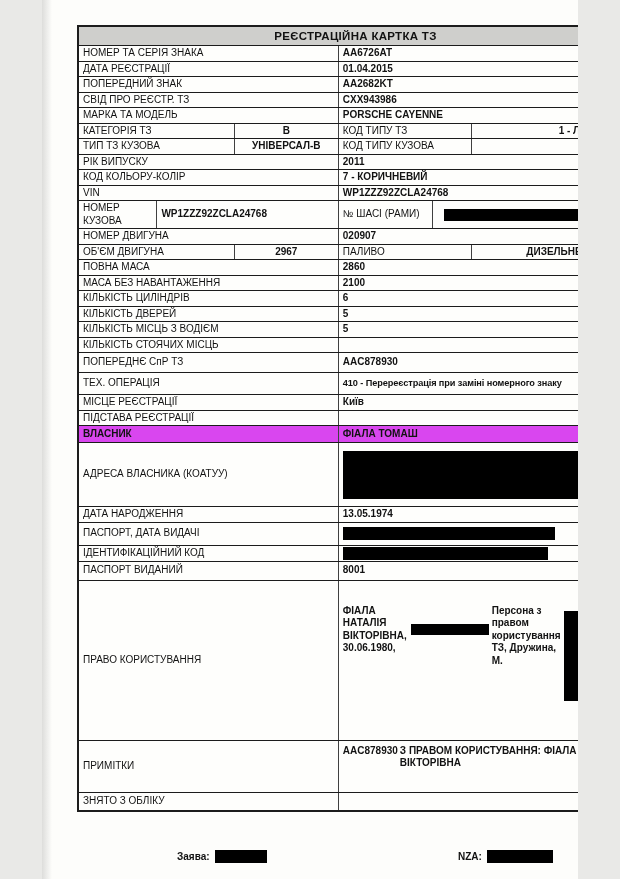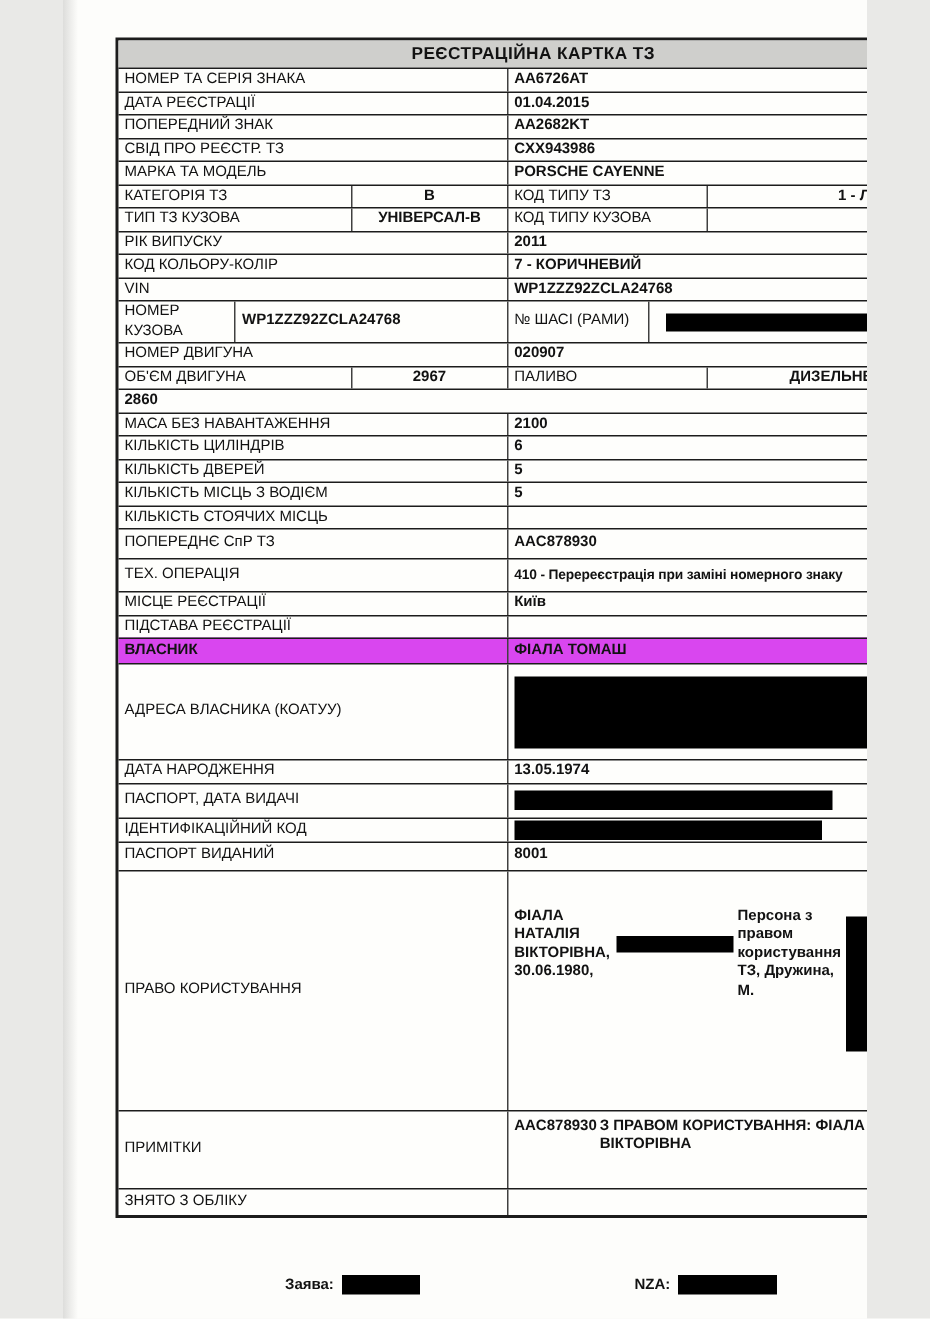--- a/index.html
+++ b/index.html
@@ -67,22 +67,22 @@
   .redact-inline{width:78px;height:11px;margin-left:4px;vertical-align:middle;}
   .redact-block-usage{width:289px;height:90px;margin-top:6px;}
   .usage-cell{padding-top:24px;gap:3px;}
   .notes-cell{padding-top:4px;gap:2px;}
   .line{display:flex;align-items:center;font-weight:bold;font-size:10px;}
   .footer{
     position:absolute;left:0;top:846px;width:620px;height:20px;
     display:flex;align-items:center;
   }
   .footer-item{display:flex;align-items:center;gap:5px;font-size:10px;font-weight:bold;color:#121212;}
-  .footer-item.zayava{position:absolute;left:148px;}
-  .footer-item.nza{position:absolute;left:381px;}
+  .footer-item.zayava{position:absolute;left:135px;}
+  .footer-item.nza{position:absolute;left:416px;}
   .redact-zayava{width:52px;height:13px;}
   .redact-nza{width:66px;height:13px;}
 </style>
 </head>
 <body>
 
 <div class="page">
   <div class="card">
 
     <div class="row title-row">
@@ -158,20 +158,21 @@
     </div>
 
     <div class="row g4a">
       <div class="cell">ОБ'ЄМ ДВИГУНА</div>
       <div class="cell value center">2967</div>
       <div class="cell">ПАЛИВО</div>
       <div class="cell value right">ДИЗЕЛЬНЕ ПАЛИВО</div>
     </div>
 
     <div class="row g2">
+      <div class="cell">ПОВНА МАСА</div>
       <div class="cell value">2860</div>
     </div>
 
     <div class="row g2">
       <div class="cell">МАСА БЕЗ НАВАНТАЖЕННЯ</div>
       <div class="cell value">2100</div>
     </div>
 
     <div class="row g2">
       <div class="cell">КІЛЬКІСТЬ ЦИЛІНДРІВ</div>

